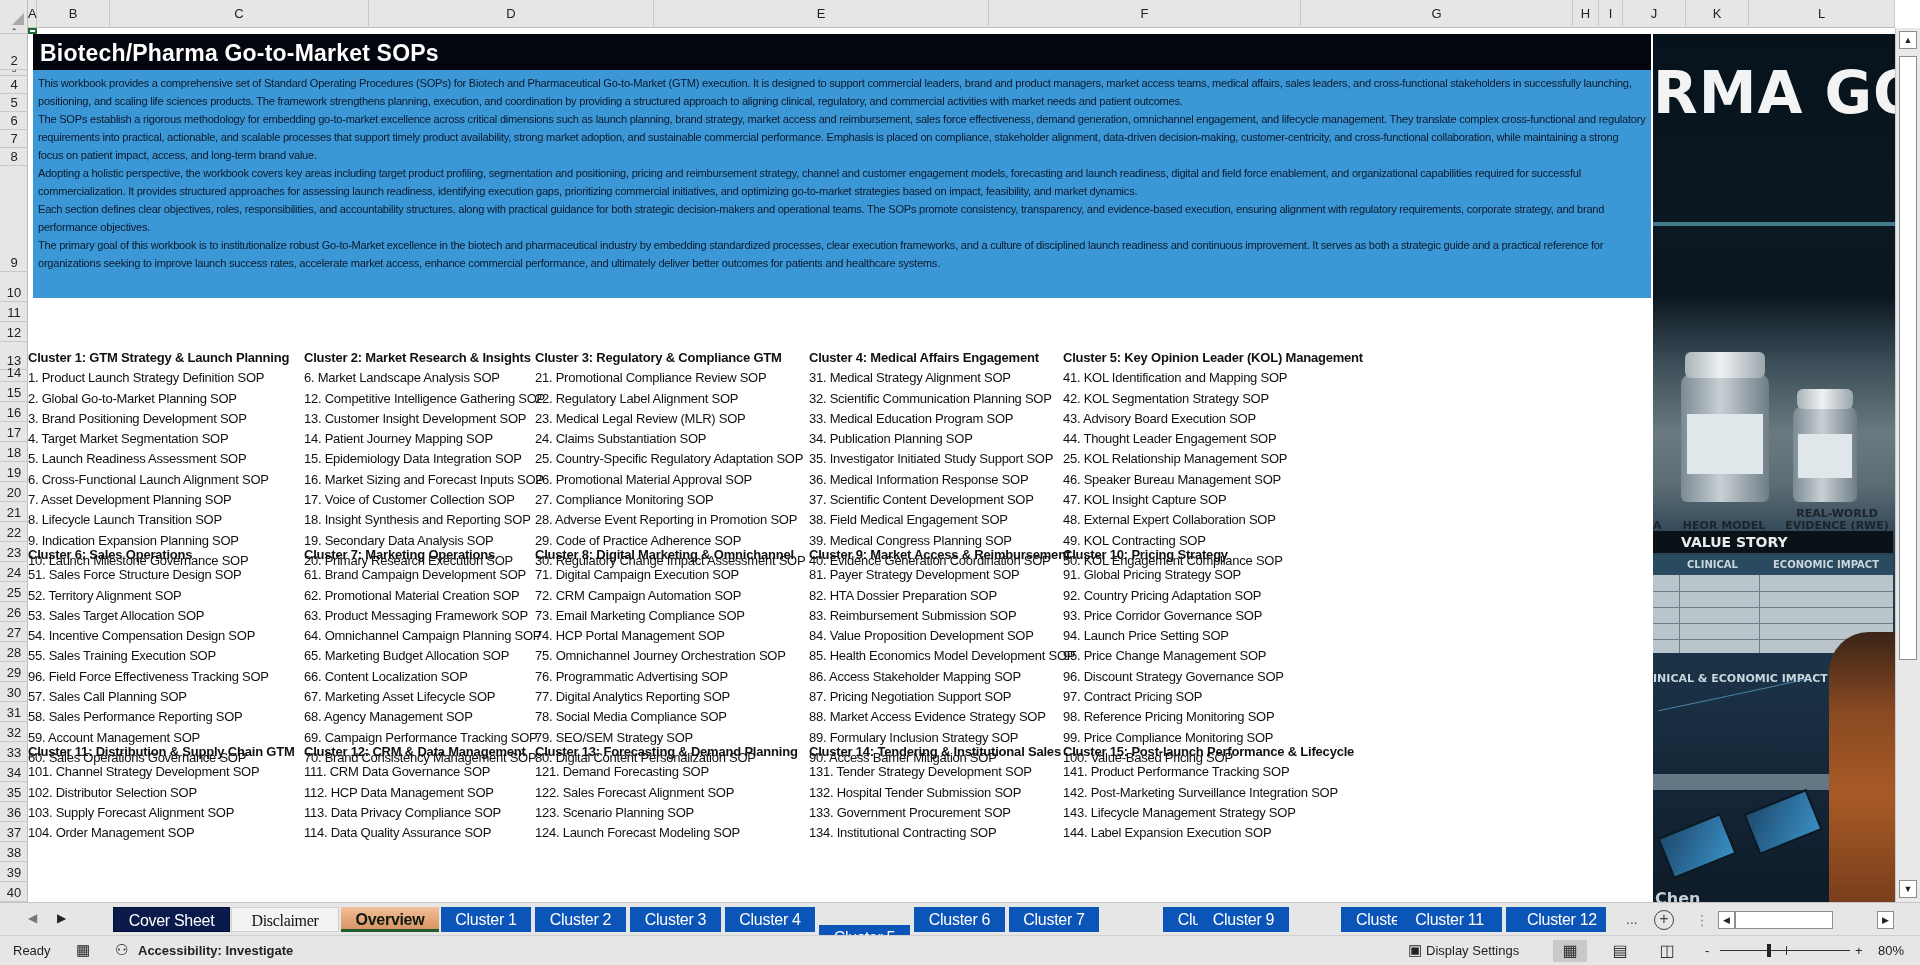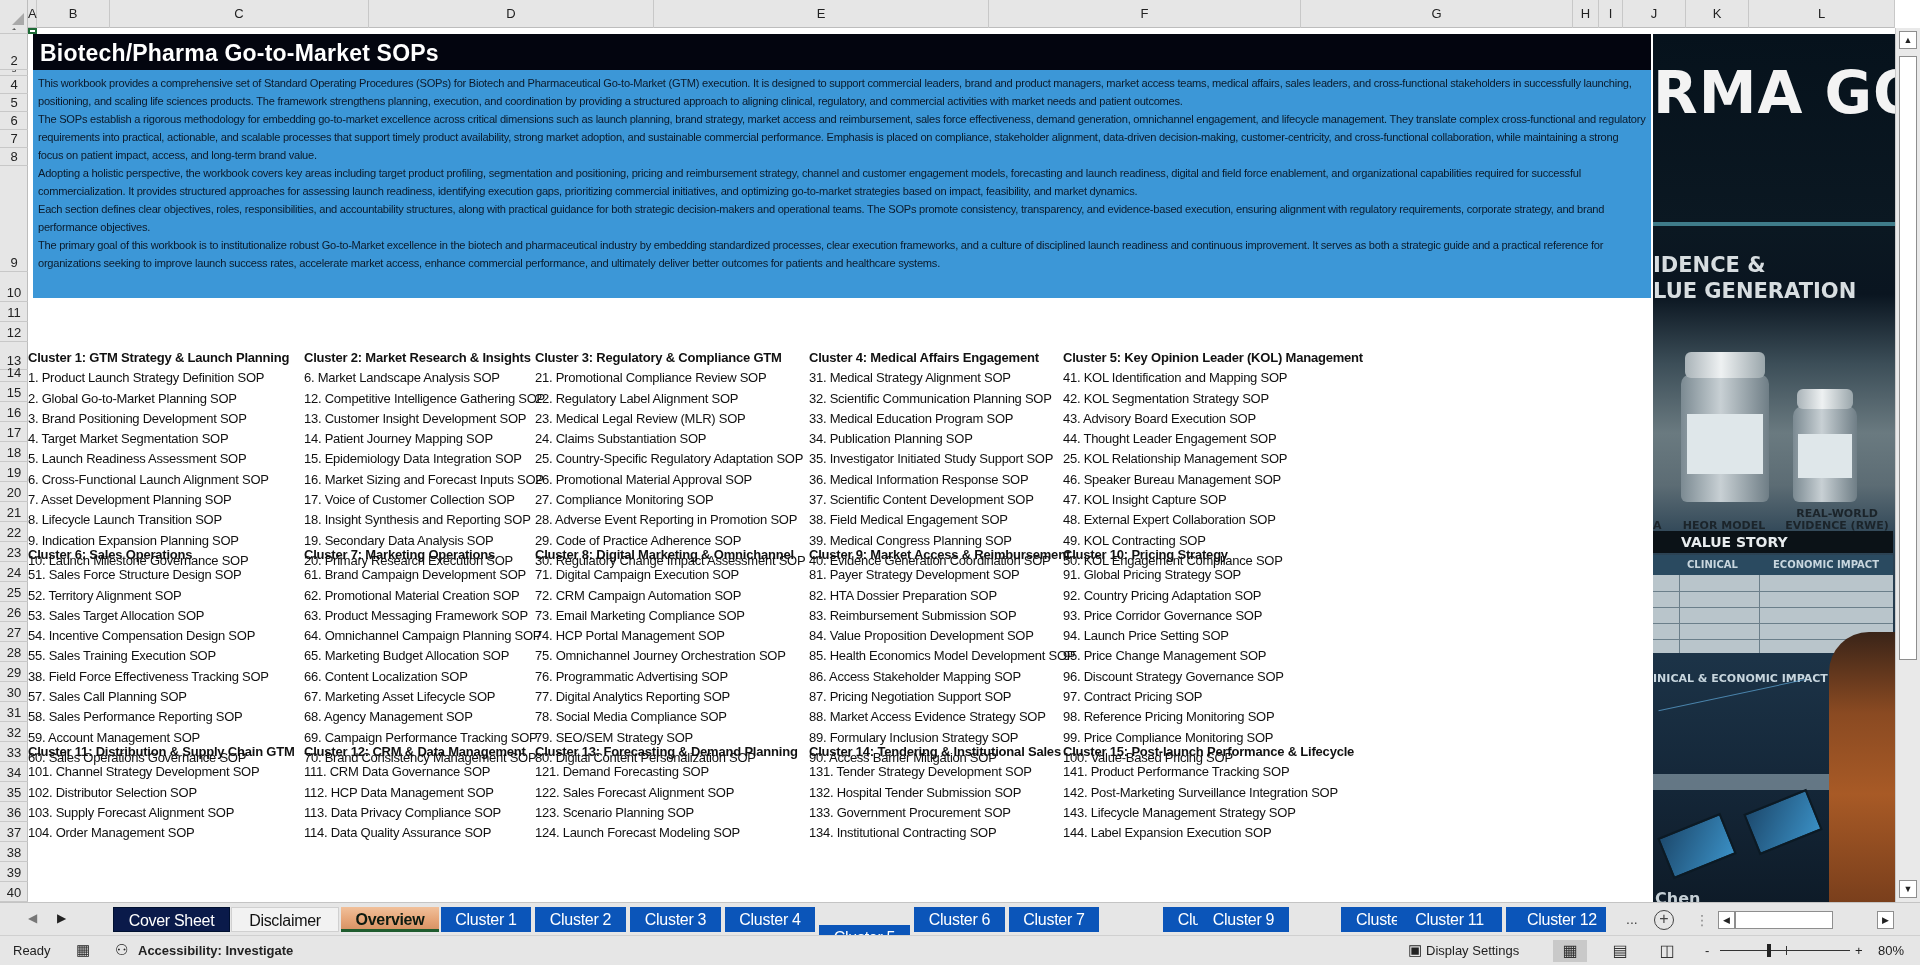--- a/index.html
+++ b/index.html
@@ -224,21 +224,21 @@
           <div class="cluster-item">49. KOL Contracting SOP</div>
           <div class="cluster-item">50. KOL Engagement Compliance SOP</div>
         </div>
         <div class="cluster" style="left: 0px; top: 217px;">
           <div class="cluster-title">Cluster 6: Sales Operations</div>
           <div class="cluster-item">51. Sales Force Structure Design SOP</div>
           <div class="cluster-item">52. Territory Alignment SOP</div>
           <div class="cluster-item">53. Sales Target Allocation SOP</div>
           <div class="cluster-item">54. Incentive Compensation Design SOP</div>
           <div class="cluster-item">55. Sales Training Execution SOP</div>
-          <div class="cluster-item">38. Field Force Effectiveness Tracking SOP</div>
+          <div class="cluster-item">96. Field Force Effectiveness Tracking SOP</div>
           <div class="cluster-item">57. Sales Call Planning SOP</div>
           <div class="cluster-item">58. Sales Performance Reporting SOP</div>
           <div class="cluster-item">59. Account Management SOP</div>
           <div class="cluster-item">60. Sales Operations Governance SOP</div>
         </div>
         <div class="cluster" style="left: 276px; top: 217px;">
           <div class="cluster-title">Cluster 7: Marketing Operations</div>
           <div class="cluster-item">61. Brand Campaign Development SOP</div>
           <div class="cluster-item">62. Promotional Material Creation SOP</div>
           <div class="cluster-item">63. Product Messaging Framework SOP</div>
@@ -322,22 +322,20 @@
           <div class="cluster-item">141. Product Performance Tracking SOP</div>
           <div class="cluster-item">142. Post-Marketing Surveillance Integration SOP</div>
           <div class="cluster-item">143. Lifecycle Management Strategy SOP</div>
           <div class="cluster-item">144. Label Expansion Execution SOP</div>
         </div>
       </div>
 
     <div class="image-panel">
       <div class="img-title">RMA GO-</div>
       <div class="img-stripe"></div>
-      <div class="img-sub">IDENCE &amp;
-LUE GENERATION</div>
 
       <div class="bottle" style="left:28px;top:340px;width:88px;height:128px;">
         <div class="bottle-label" style="left:6px;top:40px;width:76px;height:60px;"></div>
       </div>
       <div class="bottle-cap" style="left:32px;top:318px;width:80px;height:26px;"></div>
       <div class="bottle" style="left:140px;top:372px;width:64px;height:96px;">
         <div class="bottle-label" style="left:5px;top:28px;width:54px;height:44px;"></div>
       </div>
       <div class="bottle-cap" style="left:144px;top:355px;width:56px;height:20px;"></div>
 
@@ -378,21 +376,21 @@
   <div class="tabbar" id="tabbar">
     <span class="nav-arrow" style="left:28px;">◀</span>
     <span class="nav-arrow" style="left:57px;color:#222;">▶</span>
     <span class="tab-more" style="left:1626px;">...</span>
     <div class="add-sheet" style="left:1654px;">+</div>
     <span class="tab-sep" style="left:1695px;">⋮</span>
     <div class="hs-btn" style="left:1718px;">◀</div>
     <div class="hscroll" style="left:1735px;width:98px;"></div>
     <div class="hs-btn" style="left:1877px;">▶</div>
   <div class="sheet-tab tab-cover" style="left: 113px; width: 117px;">Cover Sheet</div>
-      <div class="sheet-tab tab-disclaimer" style="left: 231px; width: 108px;">Disclaimer</div>
+      <div class="sheet-tab tab-disclaimer" style="left: 231px; width: 108px; font-family: Liberation Serif, serif;">Disclaimer</div>
       <div class="sheet-tab tab-overview" style="left: 341px; width: 98px;">Overview</div>
       <div class="sheet-tab tab-cluster" style="left: 441px; width: 92px;">Cluster 1</div>
       <div class="sheet-tab tab-cluster" style="left: 535px; width: 93px;">Cluster 2</div>
       <div class="sheet-tab tab-cluster" style="left: 630px; width: 93px;">Cluster 3</div>
       <div class="sheet-tab tab-cluster" style="left: 725px; width: 92px;">Cluster 4</div>
       <div class="sheet-tab tab-cluster" style="left: 819px; width: 93px; margin-top: 18px;">Cluster 5</div>
       <div class="sheet-tab tab-cluster" style="left: 914px; width: 93px;">Cluster 6</div>
       <div class="sheet-tab tab-cluster" style="left: 1009px; width: 92px;">Cluster 7</div>
       <div class="sheet-tab tab-cluster" style="left: 1163px; width: 93px;">Cluster 8</div>
       <div class="sheet-tab tab-cluster" style="left: 1198px; width: 93px;">Cluster 9</div>

